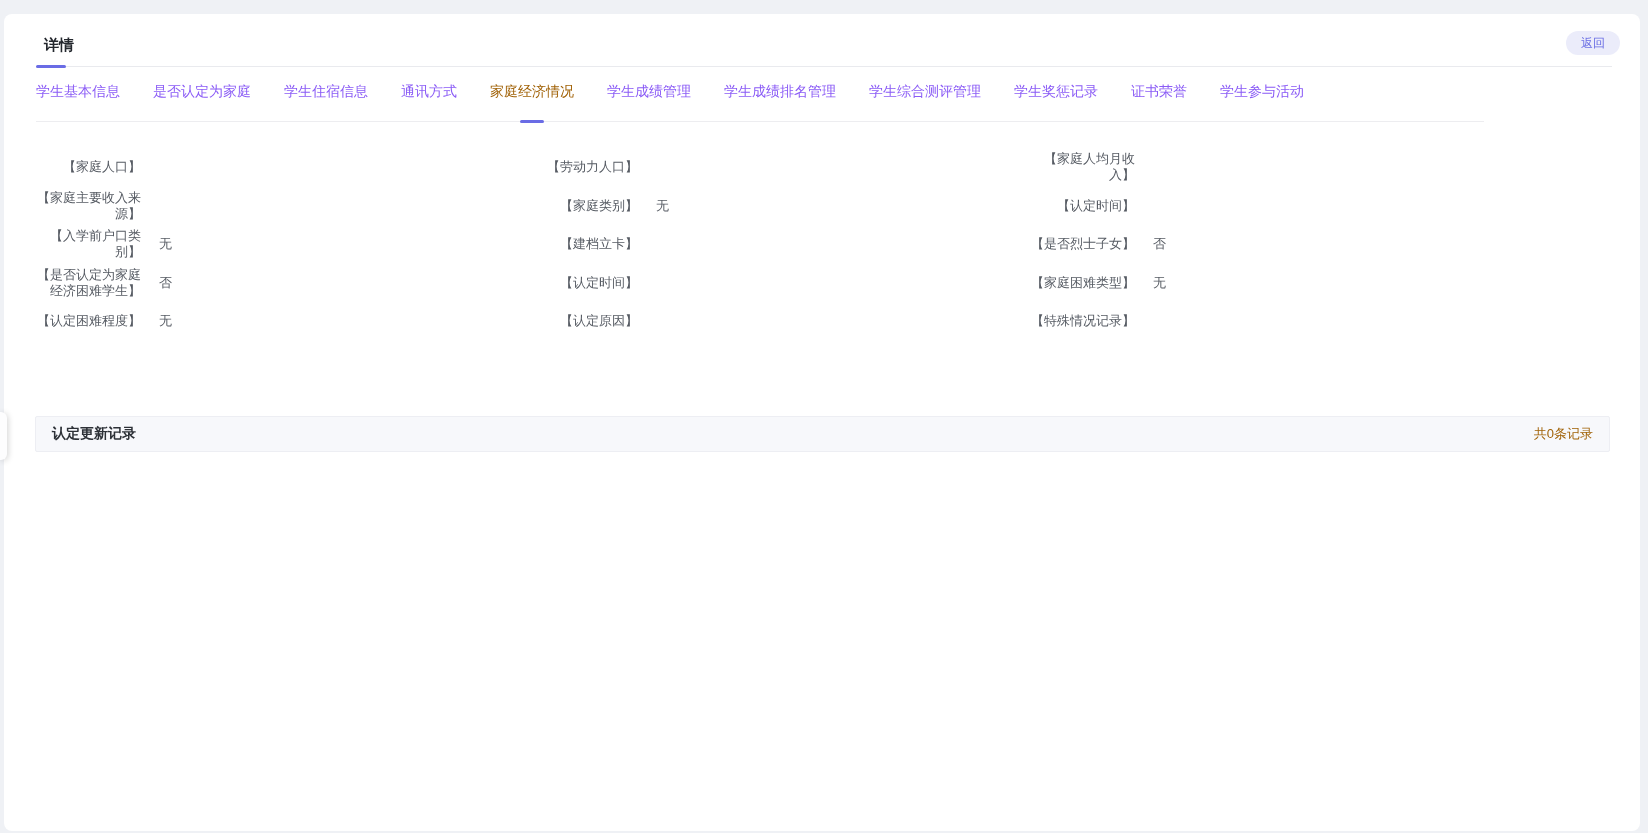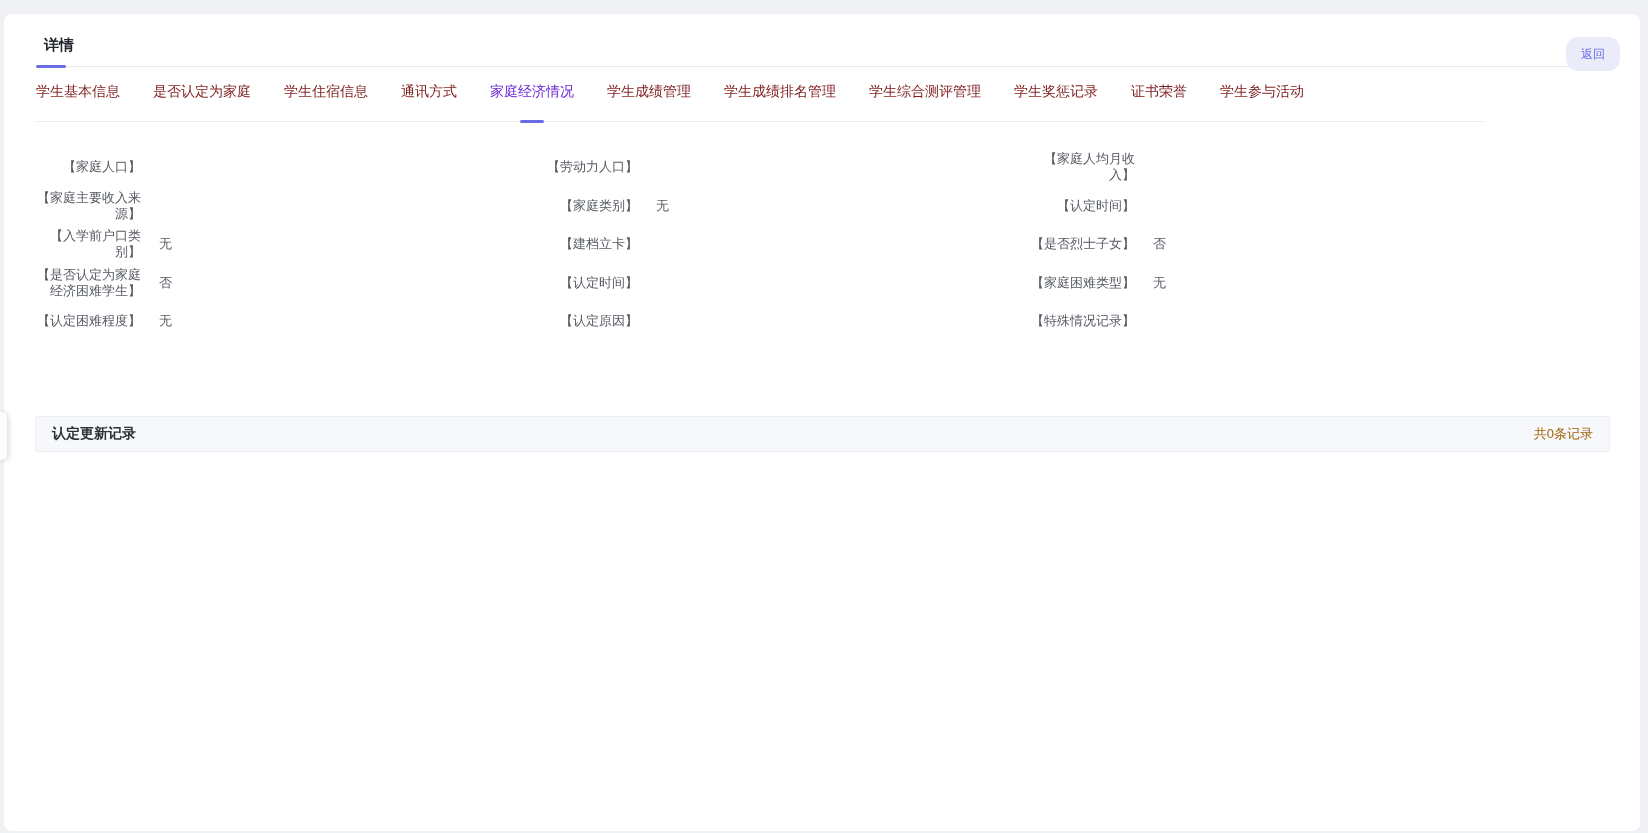--- a/index.html
+++ b/index.html
@@ -33,49 +33,48 @@
   .title-accent {
     position: absolute;
     left: 0; bottom: -2px;
     width: 30px; height: 3px;
     border-radius: 2px;
     background: #6a6ce5;
   }
   .back-btn {
     position: absolute;
     right: -8px; top: 17px;
-    height: 34px;
+    height: 24px;
     padding: 0 15px;
     border: none;
     border-radius: 12px;
     background: #ebecfa;
     color: #696de4;
     font-size: 12px;
     font-family: inherit;
     cursor: pointer;
-    margin-top: 6px;
   }
   
   .tabs {
     margin-left: 32px;
     width: 1448px;
     display: flex;
     gap: 33px;
     padding-top: 16px;
     border-bottom: 1px solid #ededf0;
   }
   .tab {
     font-size: 14px;
-    color: #7f1d1d;
+    color: #8b5cf6;
     padding-bottom: 20px;
     position: relative;
     cursor: pointer;
     white-space: nowrap;
   }
-  .tab.active { color: #6d28d9; }
+  .tab.active { color: #a16207; }
   .tab.active::after {
     content: "";
     position: absolute;
     left: 50%; bottom: -2px;
     transform: translateX(-50%);
     width: 24px; height: 3px;
     border-radius: 2px;
     background: #6a6ce5;
   }
   

